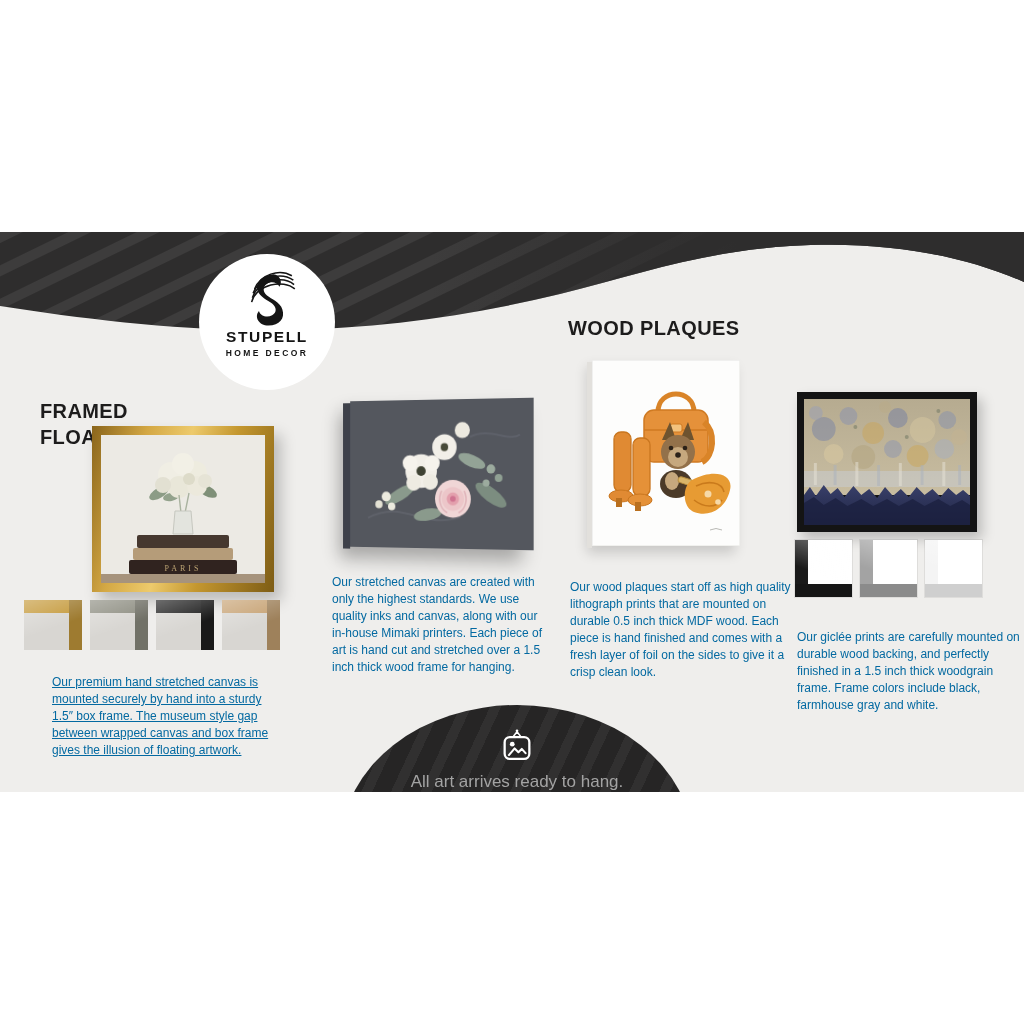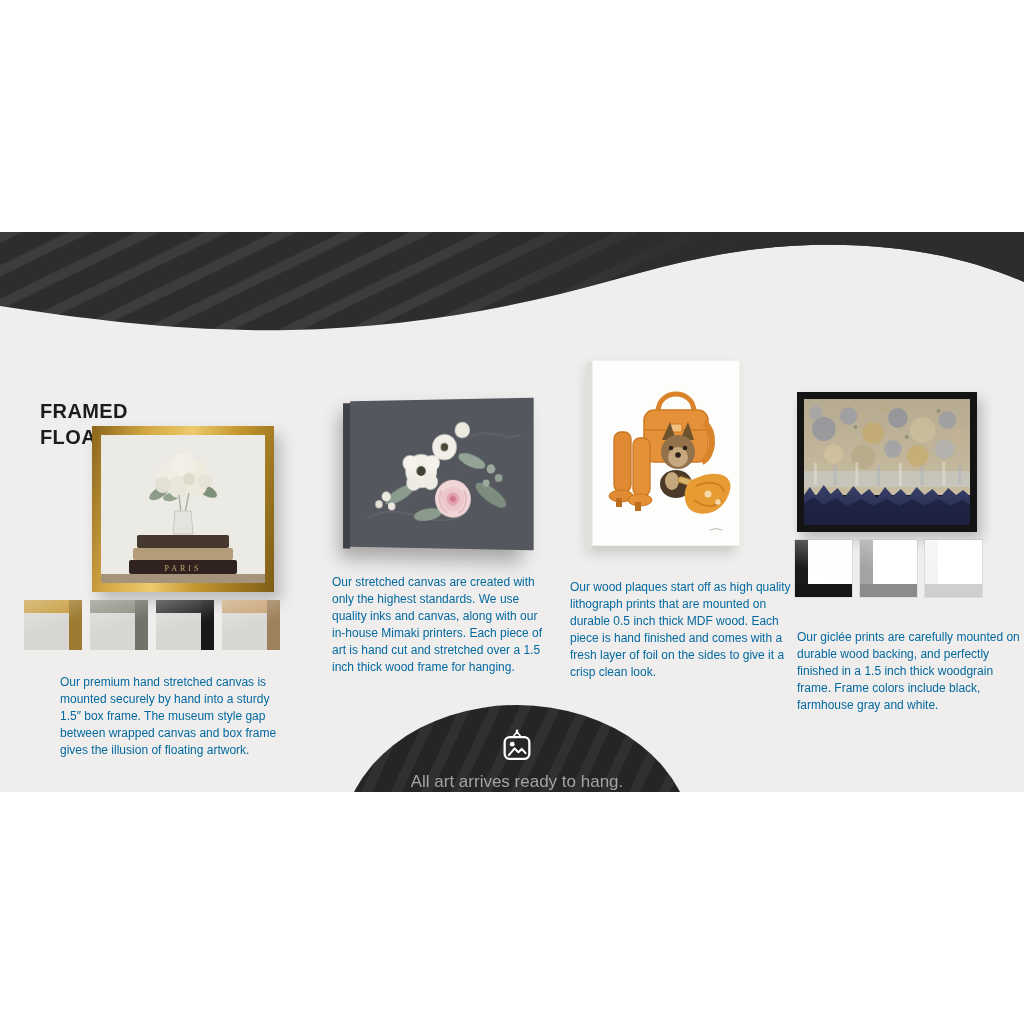--- a/index.html
+++ b/index.html
@@ -85,20 +85,33 @@
         </pattern>
         <linearGradient id="fadeDark" x1="0" y1="0" x2="1" y2="0">
           <stop offset="0.42" stop-color="#2e2d2d" stop-opacity="0"></stop>
           <stop offset="0.72" stop-color="#2e2d2d" stop-opacity="1"></stop>
         </linearGradient>
       </defs>
       <path d="M0,0 H1024 V50 C960,22 880,8 790,14 C700,20 640,42 560,62 C470,84 380,96 290,98 C190,100 90,88 0,74 Z" fill="url(#stripes)"></path>
       <path d="M0,0 H1024 V50 C960,22 880,8 790,14 C700,20 640,42 560,62 C470,84 380,96 290,98 C190,100 90,88 0,74 Z" fill="url(#fadeDark)"></path>
     </svg>
 
+    <div class="logo">
+      <svg width="66" height="60" viewBox="0 0 90 82">
+        <g stroke="#151515" stroke-width="2.1" fill="none">
+          <path d="M28,30 C36,10 62,2 79,12"></path>
+          <path d="M26,36 C34,14 64,6 81,18"></path>
+          <path d="M25,42 C32,19 66,11 82,24"></path>
+          <path d="M24,48 C31,24 67,16 83,30"></path>
+        </g>
+        <path d="M54,10 C37,12 29,22 32,32 C35,41 46,45 52,50 C58,55 59,62 52,66 C45,70 36,67 34,60 C27,68 34,80 47,80 C62,80 70,70 66,58 C63,48 51,44 45,39 C39,34 39,27 45,23 C51,19 59,21 62,27 C67,20 62,11 54,10 Z" fill="#151515"></path>
+      </svg>
+      <div class="logo-name">STUPELL</div>
+      <div class="logo-tag">HOME DECOR</div>
+    </div>
 
     <h2 class="colhead" style="left:40px;top:130px;margin-top:36px;">
       <div>FRAMED</div>
       <div>FLOATING CANVAS</div>
     </h2>
 
     <div class="art-floating">
       <div class="inner">
         <svg viewBox="0 0 164 148" preserveAspectRatio="none">
           <rect width="164" height="148" fill="#eceae4"></rect>
@@ -135,21 +148,21 @@
     </div>
     <div class="swatch sw3">
       <div class="bar-top" style="background: rgb(31, 31, 31);"></div>
       <div class="bar-right" style="background: rgb(31, 31, 31);"></div>
     </div>
     <div class="swatch sw4">
       <div class="bar-top" style="background: rgb(198, 161, 114);"></div>
       <div class="bar-right" style="background: rgb(198, 161, 114);"></div>
     </div>
 
-    <p class="para" style="left:60px;top:430px;width:222px;">Our premium hand stretched canvas is mounted securely by hand into a sturdy 1.5″ box frame. The museum style gap between wrapped canvas and box frame gives the illusion of floating artwork.</p>
+    <p class="para" style="left:52px;top:430px;width:222px;text-decoration:underline;">Our premium hand stretched canvas is mounted securely by hand into a sturdy 1.5″ box frame. The museum style gap between wrapped canvas and box frame gives the illusion of floating artwork.</p>
 
 
     <div class="art-stretched">
       <svg viewBox="0 0 196 150" preserveAspectRatio="none">
         <rect width="196" height="150" fill="#54575e"></rect>
         <path d="M20,120 C60,100 80,132 120,118" stroke="#5f626a" stroke-width="2" fill="none"></path>
         <path d="M130,38 C150,28 172,44 182,36" stroke="#5e616a" stroke-width="2" fill="none"></path>
         <ellipse cx="55" cy="96" rx="18" ry="6" fill="#8a9a8c" transform="rotate(-30 55 96)"></ellipse>
         <ellipse cx="132" cy="62" rx="15" ry="6" fill="#93a396" transform="rotate(22 132 62)"></ellipse>
         <ellipse cx="152" cy="96" rx="19" ry="7" fill="#7c8d80" transform="rotate(35 152 96)"></ellipse>
@@ -173,20 +186,23 @@
         <circle cx="112" cy="100" r="12" fill="#ecc6c9"></circle>
         <circle cx="112" cy="100" r="6.5" fill="#e3a0ad"></circle>
         <circle cx="112" cy="100" r="3" fill="#cf7390"></circle>
         <path d="M100,92 C96,100 98,110 106,114" stroke="#dfb3b9" stroke-width="1.6" fill="none"></path>
         <path d="M124,92 C128,100 126,110 118,114" stroke="#dfb3b9" stroke-width="1.6" fill="none"></path>
       </svg>
     </div>
 
     <p class="para" style="left:332px;top:330px;width:216px;">Our stretched canvas are created with only the highest standards. We use quality inks and canvas, along with our in-house Mimaki printers. Each piece of art is hand cut and stretched over a 1.5 inch thick wood frame for hanging.</p>
 
+    <h2 class="colhead" style="left:568px;top:83px;">
+      <div>WOOD PLAQUES</div>
+    </h2>
 
     <div class="art-plaque">
       <svg viewBox="0 0 148 186" preserveAspectRatio="none">
         <rect width="148" height="186" fill="#fdfdfc" stroke="#ececea" stroke-width="1.5"></rect>
         <path d="M66,52 C66,28 102,28 102,52" stroke="#d98428" stroke-width="5" fill="none"></path>
         <rect x="52" y="50" width="64" height="52" rx="10" fill="#e5913a" stroke="#cf7a22" stroke-width="1.5"></rect>
         <path d="M52,70 h64" stroke="#cf7a22" stroke-width="1.5"></path>
         <rect x="78" y="64" width="12" height="8" rx="2" fill="#f3c27e" stroke="#cf7a22"></rect>
         <path d="M112,62 C124,72 122,96 110,102" stroke="#d98428" stroke-width="6" fill="none"></path>
         <rect x="22" y="72" width="17" height="60" rx="7" fill="#e08a33" stroke="#c9761f" stroke-width="1.3"></rect>

